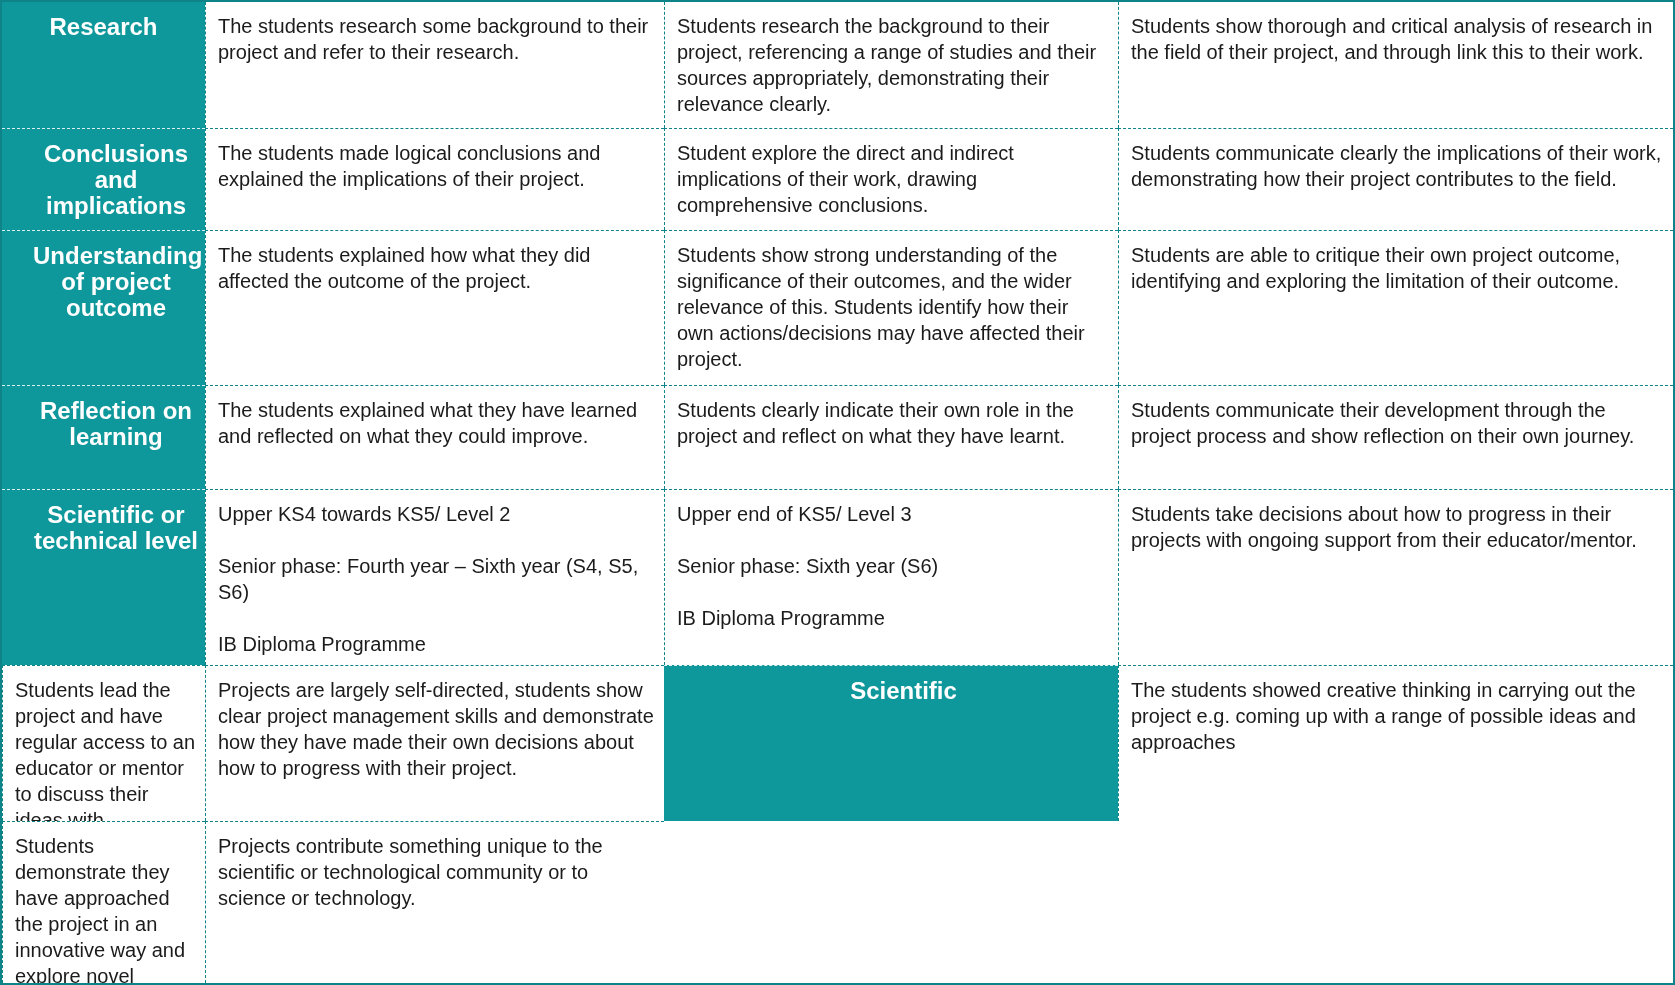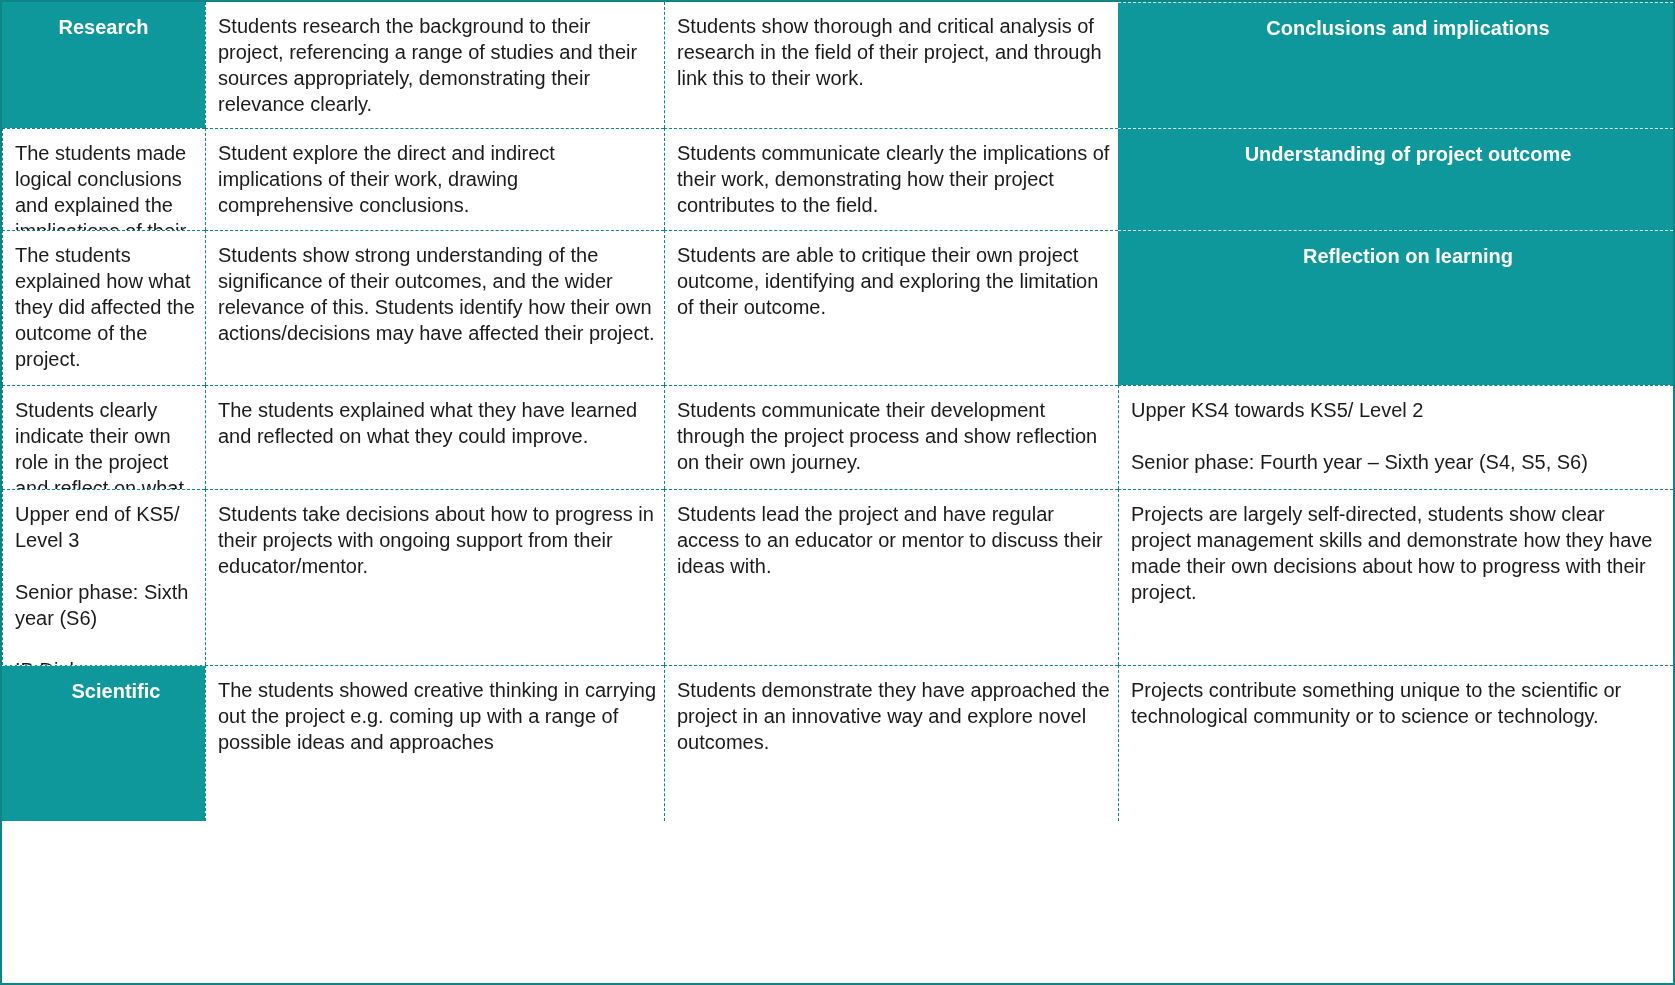--- a/index.html
+++ b/index.html
@@ -19,21 +19,21 @@
     display: grid;
     grid-template-columns: 203px 459px 454px 1fr;
     grid-template-rows: 126px 102px 155px 104px 176px 156px 1fr;
     background: #ffffff;
   }
   .hcell {
     box-sizing: border-box;
     background: #0f989b;
     color: #ffffff;
     font-weight: bold;
-    font-size: 20px;
+    font-size: 24px;
     line-height: 26px;
     text-align: center;
     padding: 12px 6px 0 6px;
   }
   .hcell.rb { border-top: 1px dashed rgba(255,255,255,0.85); padding-left: 31px; }
   .cell {
     box-sizing: border-box;
     background: #ffffff;
     color: #1b1b1b;
     font-size: 20px;
@@ -44,38 +44,40 @@
   }
   .cell.rb { border-top: 1px dashed #0e8488; }
   .cell-text { white-space: pre-line; }
 </style>
 </head>
 <body>
 
 <div class="rubric-table">
 
   <div class="hcell"><span class="cell-text">Research</span></div>
+  <div class="cell"><span class="cell-text">The students research some background to their project and refer to their research.</span></div>
   <div class="cell"><span class="cell-text">Students research the background to their project, referencing a range of studies and their sources appropriately, demonstrating their relevance clearly.</span></div>
   <div class="cell"><span class="cell-text">Students show thorough and critical analysis of research in the field of their project, and through link this to their work.</span></div>
 
   <div class="hcell rb"><span class="cell-text">Conclusions and implications</span></div>
   <div class="cell rb"><span class="cell-text">The students made logical conclusions and explained the implications of their project.</span></div>
   <div class="cell rb"><span class="cell-text">Student explore the direct and indirect implications of their work, drawing comprehensive conclusions.</span></div>
   <div class="cell rb"><span class="cell-text">Students communicate clearly the implications of their work, demonstrating how their project contributes to the field.</span></div>
 
   <div class="hcell rb"><span class="cell-text">Understanding of project outcome</span></div>
   <div class="cell rb"><span class="cell-text">The students explained how what they did affected the outcome of the project.</span></div>
   <div class="cell rb"><span class="cell-text">Students show strong understanding of the significance of their outcomes, and the wider relevance of this. Students identify how their own actions/decisions may have affected their project.</span></div>
   <div class="cell rb"><span class="cell-text">Students are able to critique their own project outcome, identifying and exploring the limitation of their outcome.</span></div>
 
   <div class="hcell rb"><span class="cell-text">Reflection on learning</span></div>
+  <div class="cell rb"><span class="cell-text">The students explained what they have learned and reflected on what they could improve.</span></div>
   <div class="cell rb"><span class="cell-text">Students clearly indicate their own role in the project and reflect on what they have learnt.</span></div>
-  <div class="cell rb"><span class="cell-text">The students explained what they have learned and reflected on what they could improve.</span></div>
   <div class="cell rb"><span class="cell-text">Students communicate their development through the project process and show reflection on their own journey.</span></div>
 
+  <div class="hcell rb"><span class="cell-text">Scientific or technical level</span></div>
   <div class="cell rb"><span class="cell-text">Upper KS4 towards KS5/ Level 2
 
 Senior phase: Fourth year – Sixth year (S4, S5, S6)
 
 IB Diploma Programme</span></div>
   <div class="cell rb"><span class="cell-text">Upper end of KS5/ Level 3
 
 Senior phase: Sixth year (S6)
 
 IB Diploma Programme</span></div>

